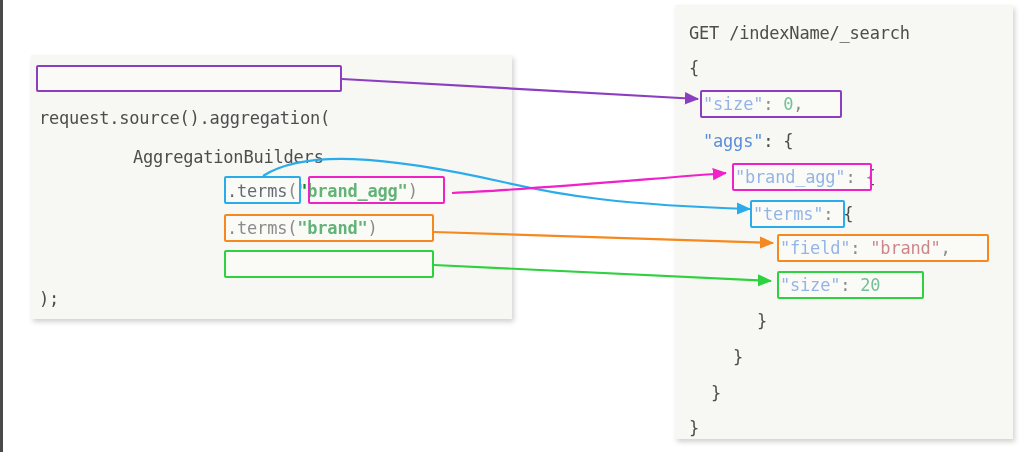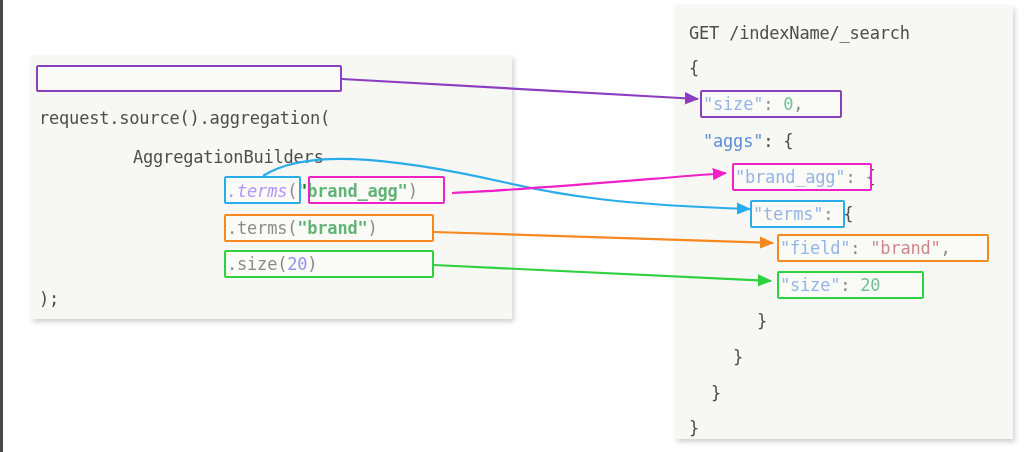--- a/index.html
+++ b/index.html
@@ -32,21 +32,21 @@
   .code-line {
     position: absolute;
     font-size: 17px;
     line-height: 22px;
     color: #4d4d4d;
     white-space: pre;
     letter-spacing: -0.2px;
   }
   .tok-num    { color: #5b5bdc; }
   .tok-str-g  { color: #0f8b2e; font-weight: bold; }
-  .tok-ital   { font-style: italic; color: #8b5cf6; margin-top: 13px; }
+  .tok-ital   { color: #0f172a; margin-top: 13px; }
   .tok-key    { color: #5b8ddb; }
   .tok-strv   { color: #b3444a; }
   .tok-numg   { color: #2a9d5c; }
   .tok-plain  { color: #4d4d4d; }
 
   
   .hl {
     position: absolute;
     border: 2px solid #999;
     border-radius: 2px;
@@ -77,21 +77,20 @@
 
 
     <div class="code-line" style="left:8px; top:52px;">request.source().aggregation(</div>
 
     <div class="code-line" style="left:102px; top:91px;">AggregationBuilders</div>
 
     <div class="code-line" style="left:196px; top:125px;"><span class="tok-ital">.terms</span><span>(</span><span class="tok-str-g">"brand_agg"</span><span>)</span></div>
 
     <div class="code-line" style="left:196px; top:162px;"><span>.terms(</span><span class="tok-str-g">"brand"</span><span>)</span></div>
 
-    <div class="code-line" style="left:196px; top:198px;"><span>.size(</span><span class="tok-num">20</span><span>)</span></div>
 
     <div class="code-line" style="left:8px; top:233px;">);</div>
 
     <div class="hl hl-purple" style="left:5px;   top:10px;  width:306px; height:27px;"></div>
     <div class="hl hl-blue" style="left:193px; top:121px; width:77px;  height:28px;"></div>
     <div class="hl hl-magenta" style="left:277px; top:121px; width:137px; height:28px;"></div>
     <div class="hl hl-orange" style="left:193px; top:159px; width:210px; height:28px;"></div>
     <div class="hl hl-green" style="left:193px; top:195px; width:210px; height:28px;"></div>
   </div>
 

